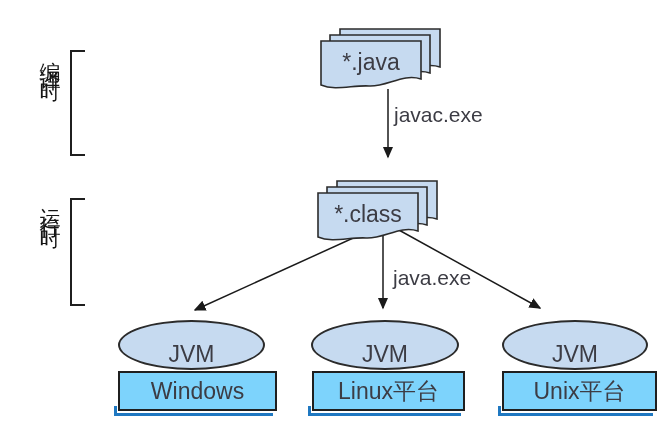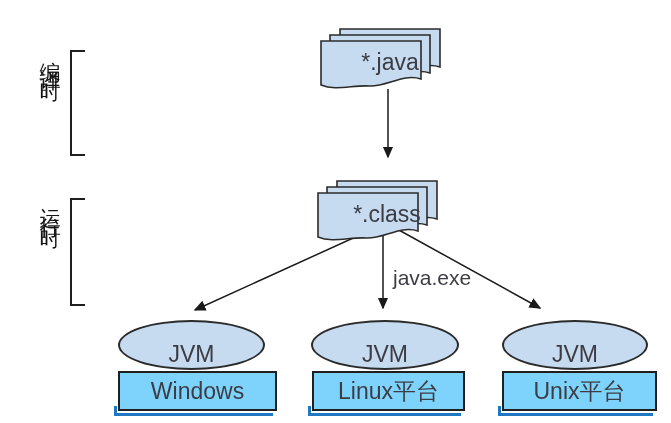--- a/index.html
+++ b/index.html
@@ -11,21 +11,21 @@
   
   .arrows { position:absolute; left:0; top:0; width:671px; height:423px; }
   .arrows line { stroke:#1a1a1a; stroke-width:1.5; }
   
   .doc-stack { position:absolute; width:122px; height:66px; }
   .doc-stack svg { position:absolute; left:0; top:0; }
   .doc-stack path { fill:#c6daf0; stroke:#2b2b2b; stroke-width:1.6; }
   .doc-label {
     position:absolute; left:1px; top:13px; width:100px; height:42px;
     display:flex; align-items:center; justify-content:center;
-    font-size:23px; color:#3c3c44;margin-left:19px;
+    font-size:23px; color:#3c3c44;
   }
   
   .ellipse {
     position:absolute; height:50px; background:#c6daf0;
     border:2px solid #2b2b2b; border-radius:50%;
     display:flex; align-items:flex-end; justify-content:center;
     font-size:23px; color:#3c3c44;
   }
   
   .platform {
@@ -78,20 +78,21 @@
 
   <div class="doc-stack" style="left:320px; top:28px">
     <svg width="122" height="66" viewBox="0 0 122 66">
       <path transform="translate(20,1)" d="M0 0 H100 V38 C82 32 66 46 48 45 C32 44 14 50 0 44 Z"></path>
       <path transform="translate(10,7)" d="M0 0 H100 V38 C82 32 66 46 48 45 C32 44 14 50 0 44 Z"></path>
       <path transform="translate(1,13)" d="M0 0 H100 V38 C82 32 66 46 48 45 C32 44 14 50 0 44 Z"></path>
     </svg>
     <div class="doc-label">*.java</div>
   </div>
 
+  <div class="arrow-label" style="left:394px; top:103px">javac.exe</div>
 
   <div class="doc-stack" style="left:317px; top:180px">
     <svg width="122" height="66" viewBox="0 0 122 66">
       <path transform="translate(20,1)" d="M0 0 H100 V38 C82 32 66 46 48 45 C32 44 14 50 0 44 Z"></path>
       <path transform="translate(10,7)" d="M0 0 H100 V38 C82 32 66 46 48 45 C32 44 14 50 0 44 Z"></path>
       <path transform="translate(1,13)" d="M0 0 H100 V38 C82 32 66 46 48 45 C32 44 14 50 0 44 Z"></path>
     </svg>
     <div class="doc-label">*.class</div>
   </div>
 

